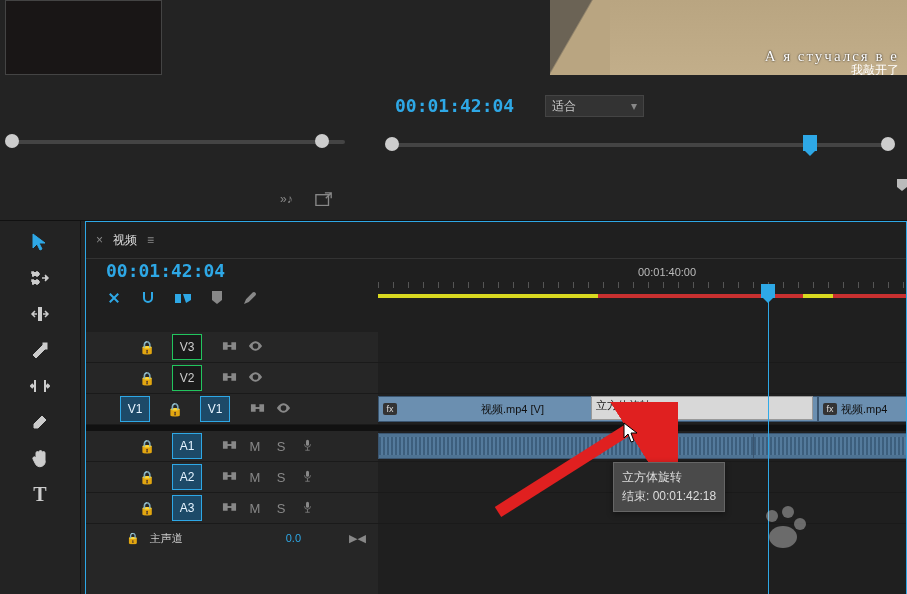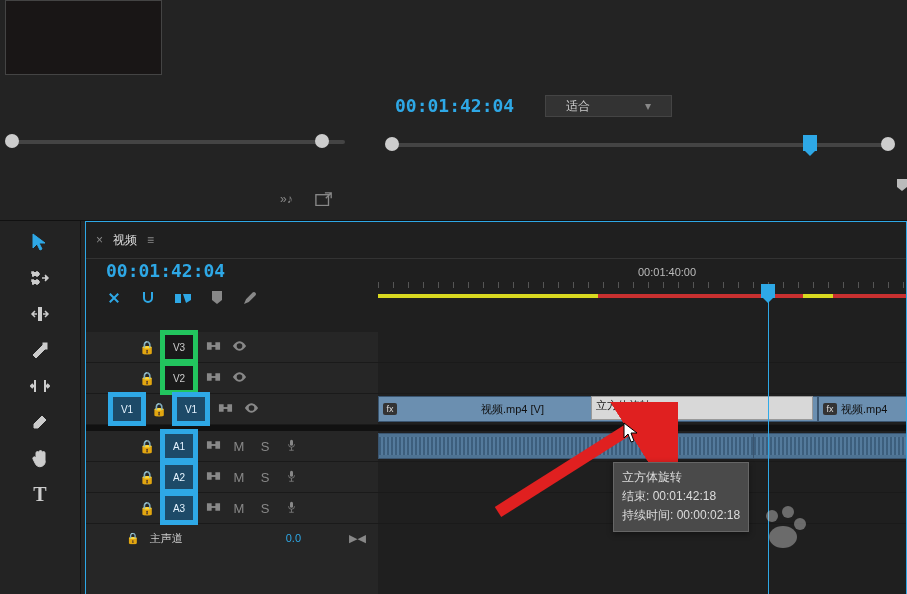--- a/index.html
+++ b/index.html
@@ -13,21 +13,21 @@
 .slider-knob{position:absolute;top:2px;width:14px;height:14px;border-radius:50%;background:#ccc}
 .snap-btn{position:absolute;left:280px;top:192px;width:18px;height:14px;color:#888}
 .export-btn{position:absolute;left:315px;top:192px;width:18px;height:14px;color:#888}
 
 
 .prog-monitor{position:absolute;left:370px;top:0;width:537px;height:215px;background:#232323}
 .prog-preview{position:absolute;left:180px;top:0;width:357px;height:75px;background:linear-gradient(#b9a581,#c2ae8a);overflow:hidden}
 .prog-txt{position:absolute;right:8px;bottom:10px;color:#fff;font-family:serif;letter-spacing:2px;font-size:15px;text-shadow:0 0 2px #000}
 .prog-txt2{position:absolute;right:8px;bottom:-4px;color:#fff;font-size:12px}
 .prog-time{position:absolute;left:25px;top:95px;color:#2ea8e6;font-size:18px;font-weight:600;font-family:Consolas,monospace}
-.zoom-sel{position:absolute;left:175px;top:95px;width:85px;height:20px;background:#333;border:1px solid #444;padding:0 20px;line-height:20px;color:#ccc}
+.zoom-sel{position:absolute;left:175px;top:95px;width:85px;height:20px;background:#333;border:1px solid #444;padding:0 6px;line-height:20px;color:#ccc}
 .zoom-sel:after{content:"▾";float:right;color:#888}
 .prog-slider{position:absolute;left:15px;top:135px;width:510px;height:30px}
 .playhead-mark{position:absolute;top:0;width:14px;height:16px;background:#2ea8e6}
 .playhead-mark:after{content:"";position:absolute;left:2px;top:16px;border-left:5px solid transparent;border-right:5px solid transparent;border-top:5px solid #2ea8e6}
 .transport{position:absolute;left:525px;top:178px;display:flex;gap:22px;color:#bbb;font-size:14px}
 .transport span{cursor:pointer}
 
 
 .tlwrap{position:absolute;left:0;top:220px;width:907px;height:374px;background:#232323;border-top:1px solid #111}
 .toolcol{position:absolute;left:0;top:0;width:80px;height:374px;background:#232323;border-right:1px solid #111}
@@ -42,21 +42,21 @@
 .seqhead .menu{color:#888;letter-spacing:2px}
 .seqtime{position:absolute;left:20px;top:38px;color:#2ea8e6;font-size:18px;font-weight:600;font-family:Consolas,monospace}
 .seqtools{position:absolute;left:20px;top:68px;display:flex;gap:18px;align-items:center}
 .seqtools .ico{color:#2ea8e6;font-size:15px}
 .seqtools .ico.gray{color:#888}
 
 
 .trackhdr{position:absolute;left:0;top:110px;width:292px;bottom:0;background:#262626;border-right:1px solid #111}
 .trow{height:30px;display:flex;align-items:center;border-bottom:1px solid #1a1a1a}
 .trow .spacer{width:20px}
-.trow .tgt{width:28px;height:24px;margin:0 2px;background:#1a1a1a;border:5px solid #22c55e;display:flex;align-items:center;justify-content:center;font-size:10px;color:#ccc}
+.trow .tgt{width:28px;height:24px;margin:0 14px;background:#1a1a1a;border:1px solid #22c55e;display:flex;align-items:center;justify-content:center;font-size:12px;color:#ccc}
 .trow .tgt.on{background:#1d4a68;border-color:#2ea8e6;color:#e6f4ff}
 .trow .lock{width:22px;color:#888;text-align:center;font-size:13px}
 .trow .tog{width:26px;color:#888;text-align:center;font-size:13px}
 .trow .tog svg{width:15px;height:12px;fill:#888}
 .mixrow{height:28px;display:flex;align-items:center;padding-left:40px;color:#ccc;font-size:11px;gap:10px}
 .mixrow .val{color:#2ea8e6;margin-left:93px}
 .linkbtn{margin-left:auto;margin-right:12px;color:#888}
 
 
 .clips{position:absolute;left:292px;top:40px;right:0;bottom:0;background:#1f1f1f;overflow:hidden}
@@ -103,20 +103,25 @@
       <div class="snap-btn">»♪</div>
       <div class="export-btn">
         <svg viewBox="0 0 20 16">
             <rect x="1" y="3" width="14" height="12" fill="none" stroke="#888" stroke-width="1.5"></rect>
             <path d="M11 1 L18 1 L18 7 M18 1 L12 7" fill="none" stroke="#888" stroke-width="1.5"></path>
           </svg>
       </div>
     </div>
 
     <div class="prog-monitor">
+      <div class="prog-preview">
+        <div style="position:absolute;left:0;top:0;width:60px;height:75px;background:linear-gradient(120deg,#6b6355 40%,#b9a581 42%)"></div>
+        <div class="prog-txt">А я стучался в е</div>
+        <div class="prog-txt2">我敲开了</div>
+      </div>
       <div class="prog-time">00:01:42:04</div>
       <div class="zoom-sel"><span>适合</span></div>
       <div class="prog-slider">
         <div class="slider-track"></div>
         <div class="slider-knob" style="left:0"></div>
         <div class="slider-knob" style="right:0"></div>
         <div class="playhead-mark" style="left:418px"></div>
       </div>
       <div class="transport">
         <span><svg width="14" height="14">
@@ -376,21 +381,20 @@
               <marker id="ah" markerWidth="12" markerHeight="12" refX="2" refY="6" orient="auto">
                 <path d="M0 0 L12 6 L0 12 Z" fill="#e02020"></path>
               </marker>
             </defs>
           <path d="M20 110 L170 15" stroke="#e02020" stroke-width="12" marker-end="url(#ah)"></path>
         </svg>
 
         <div class="tooltip" style="left:235px;top:200px">
           <div>立方体旋转</div>
           <div><span>结束:</span> <span>00:01:42:18</span></div>
-          <div><span>持续时间:</span> <span>00:00:02:18</span></div>
         </div>
 
         <div class="paw" style="left:380px;top:240px">
           <svg viewBox="0 0 50 50">
               <circle cx="14" cy="14" r="6"></circle>
               <circle cx="30" cy="10" r="6"></circle>
               <circle cx="42" cy="22" r="6"></circle>
               <ellipse cx="25" cy="35" rx="14" ry="11"></ellipse>
             </svg>
         </div>

